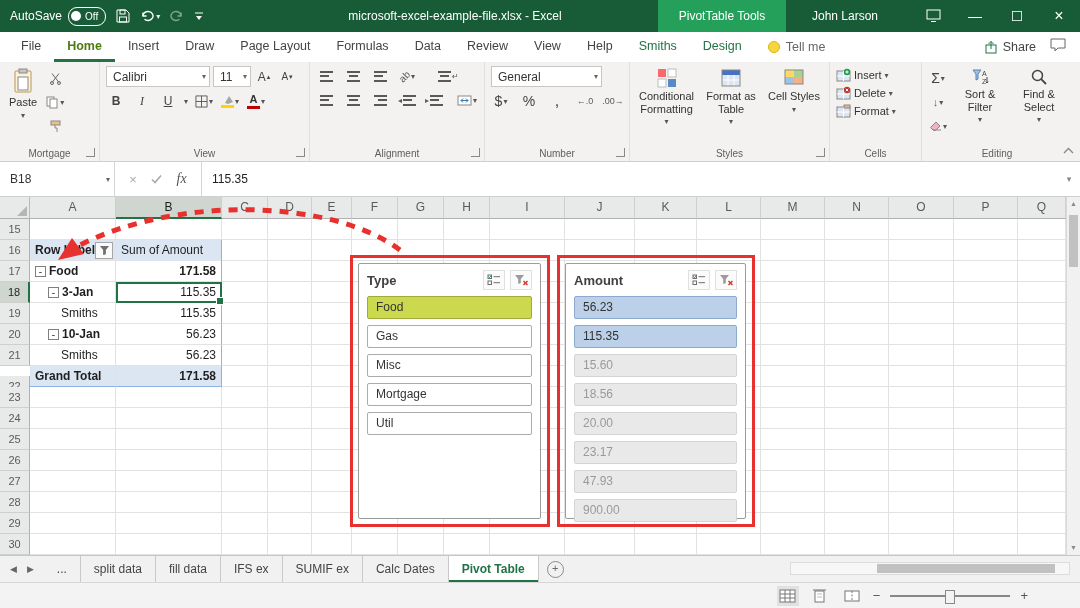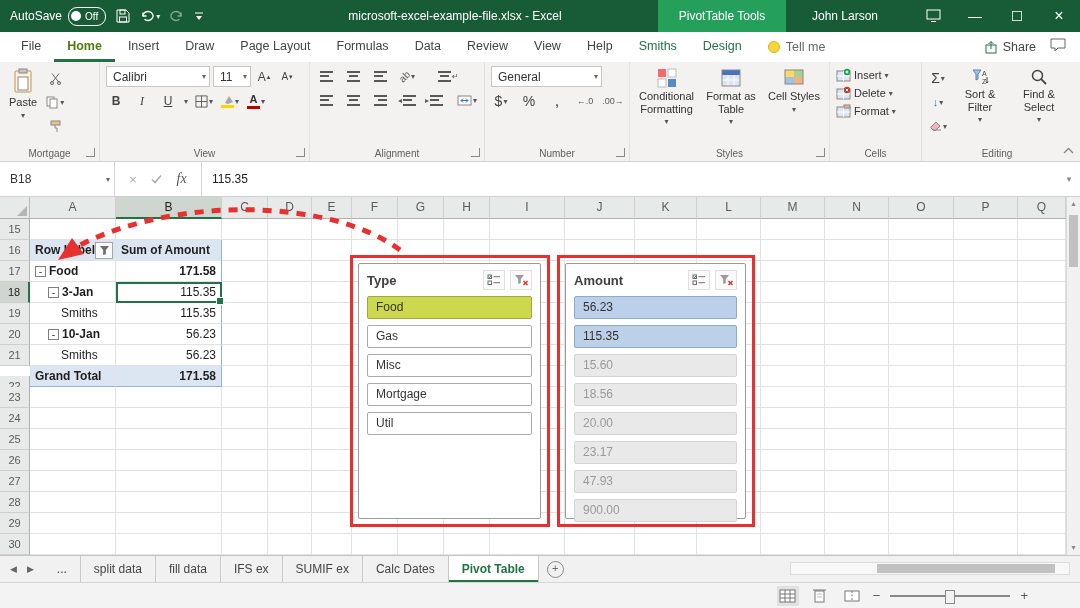--- a/index.html
+++ b/index.html
@@ -568,21 +568,21 @@
       <div class="gcell" style="left: 1018px; top: 22px; width: 48px; height: 21px;"></div>
       <div class="gcell pa" style="left: 30px; top: 43px; width: 86px; height: 21px; background: rgb(220, 230, 242);">
         <span class="pind" style="width:0px"></span>
         <span class="plab" style="font-weight:700">Row Labels</span>
         <span class="pfilter">
           <svg width="11" height="11" viewBox="0 0 12 12">
             <path d="M1 1h10L7.5 5.5V10L4.5 11V5.5Z" fill="#6f6f6f"></path>
           </svg>
         </span>
       </div>
-      <div class="gcell" style="left: 116px; top: 43px; width: 106px; height: 38px; background: rgb(220, 230, 242); border-right: 1px solid rgb(142, 180, 227); text-align: left; font-weight: 700;">Sum of Amount</div>
+      <div class="gcell" style="left: 116px; top: 43px; width: 106px; height: 38px; background: rgb(220, 230, 242); border-right: 1px solid rgb(142, 180, 227); text-align: left; font-weight: 400;">Sum of Amount</div>
       <div class="gcell" style="left: 222px; top: 43px; width: 46px; height: 21px;"></div>
       <div class="gcell" style="left: 268px; top: 43px; width: 44px; height: 21px;"></div>
       <div class="gcell" style="left: 312px; top: 43px; width: 40px; height: 21px;"></div>
       <div class="gcell" style="left: 352px; top: 43px; width: 46px; height: 21px;"></div>
       <div class="gcell" style="left: 398px; top: 43px; width: 46px; height: 21px;"></div>
       <div class="gcell" style="left: 444px; top: 43px; width: 46px; height: 21px;"></div>
       <div class="gcell" style="left: 490px; top: 43px; width: 75px; height: 21px;"></div>
       <div class="gcell" style="left: 565px; top: 43px; width: 70px; height: 21px;"></div>
       <div class="gcell" style="left: 635px; top: 43px; width: 62px; height: 21px;"></div>
       <div class="gcell" style="left: 697px; top: 43px; width: 64px; height: 21px;"></div>

